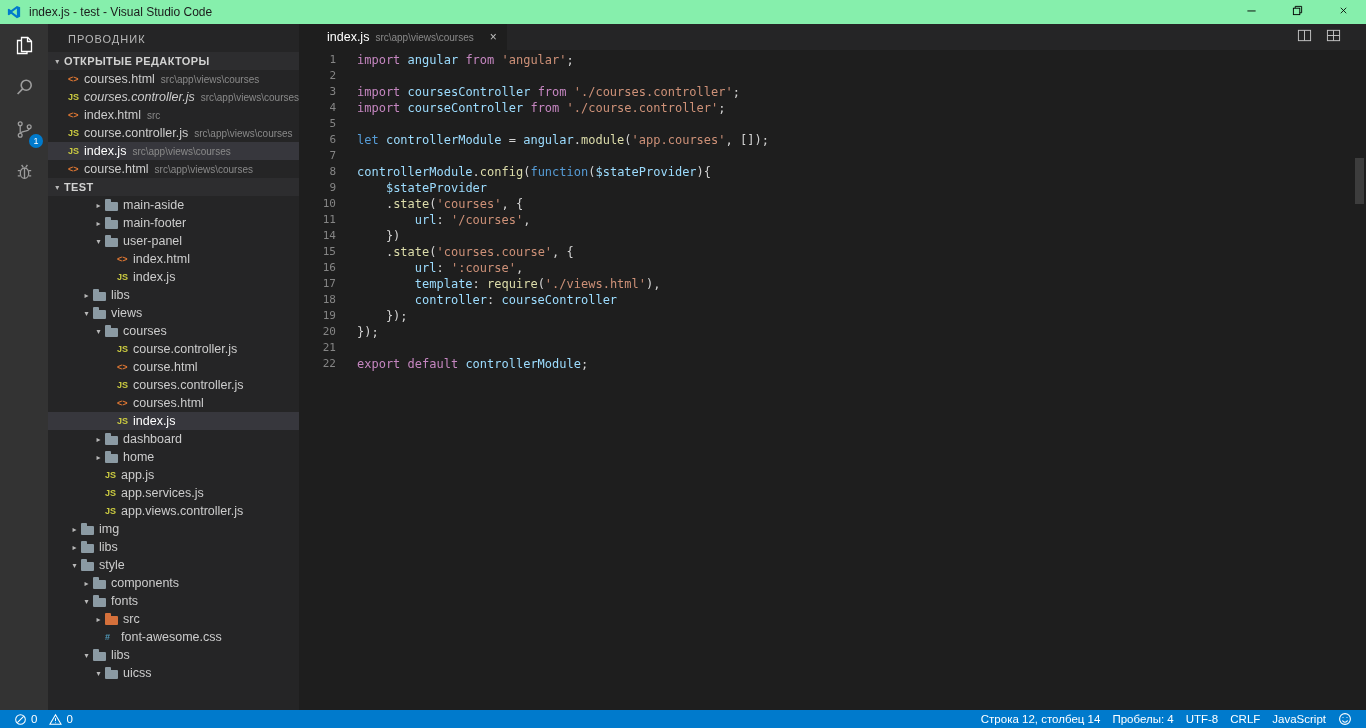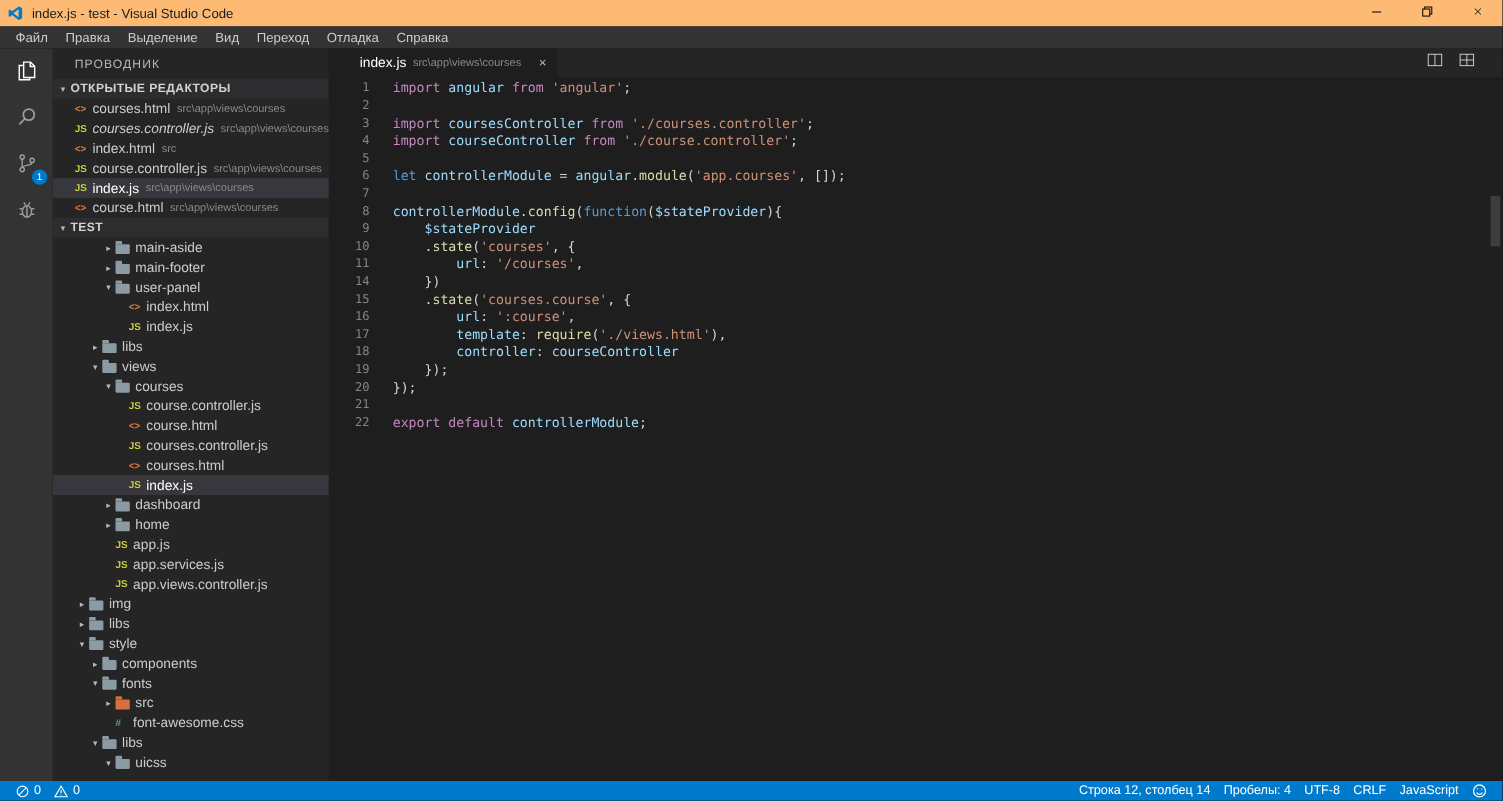--- a/index.html
+++ b/index.html
@@ -1,21 +1,21 @@
 <!DOCTYPE html>
 <html><head>
 <meta charset="utf-8">
 <style>
   *{margin:0;padding:0;box-sizing:border-box;}
   html,body{width:1366px;height:728px;overflow:hidden;background:#1e1e1e;
     font-family:"Liberation Sans",sans-serif;}
   .app{width:1366px;height:728px;display:flex;flex-direction:column;}
 
   
-  .titlebar{height:24px;background:#fdba74;display:flex;align-items:center;color:#000;font-size:12px;flex:0 0 auto;}
+  .titlebar{height:24px;background:#86efac;display:flex;align-items:center;color:#000;font-size:12px;flex:0 0 auto;}
   .logo{margin:0 8px 0 7px;display:flex;align-items:center;}
   .title-text{color:#1b1b1b;}
   .win-controls{margin-left:auto;display:flex;height:100%;}
   .win-btn{width:46px;display:flex;align-items:center;justify-content:center;color:#000;}
   .win-btn svg{width:11px;height:11px;}
 
   
   .menubar{height:20px;background:#333333;display:flex;align-items:stretch;padding-left:6px;flex:0 0 auto;}
   .menu-item{color:#cccccc;font-size:12px;padding:0 8px;display:flex;align-items:center;cursor:default;}
 
@@ -113,29 +113,20 @@
             </svg></span>
         </div>
         <div class="win-btn">
           <span><svg viewBox="0 0 16 16">
               <path fill="none" stroke="currentColor" stroke-width="1.2" d="M4 4 12 12M12 4 4 12"></path>
             </svg></span>
         </div>
       </div>
   </div>
 
-  <div class="menubar">
-      <div class="menu-item">Файл</div>
-      <div class="menu-item">Правка</div>
-      <div class="menu-item">Выделение</div>
-      <div class="menu-item">Вид</div>
-      <div class="menu-item">Переход</div>
-      <div class="menu-item">Отладка</div>
-      <div class="menu-item">Справка</div>
-    </div>
 
   <div class="main">
 
     <div class="activitybar">
         <div class="act-item active">
           <span><svg width="23" height="23" viewBox="0 0 23 23">
               <g fill="none" stroke="currentColor" stroke-width="1.3">
                 <path d="M8.5 3.5H14.8L18.5 7.2V17.5H8.5Z"></path>
                 <path d="M14.5 3.7V7.5H18.3"></path>
                 <path d="M8.5 6.5H4.5V19.5H14V17.8"></path>

